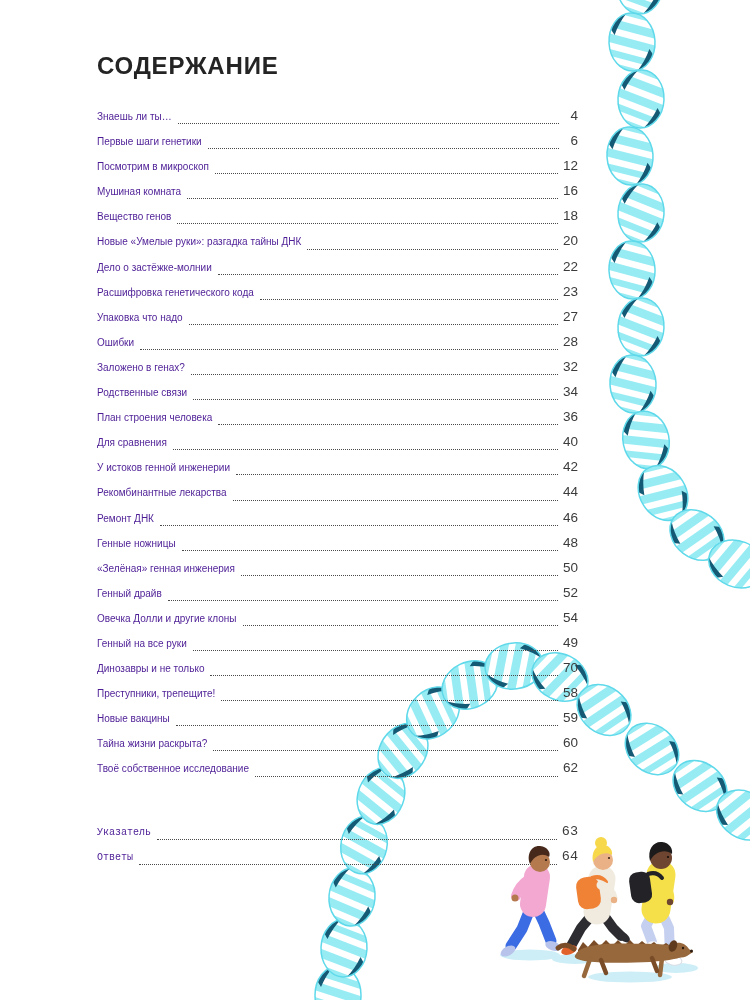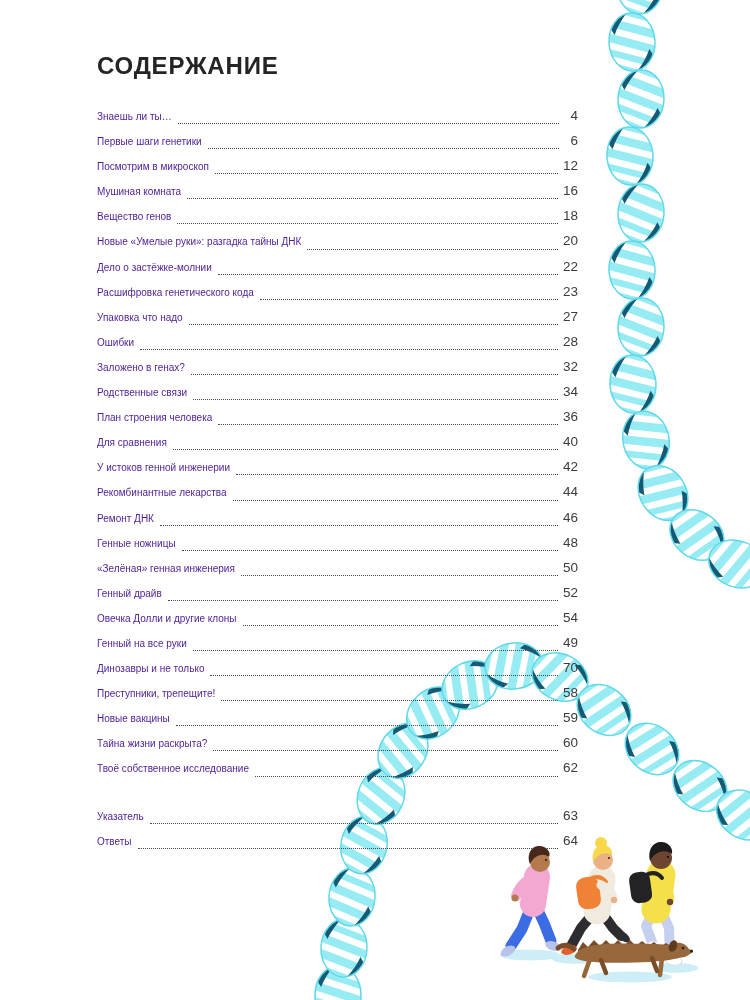--- a/index.html
+++ b/index.html
@@ -8,21 +8,21 @@
     background:#ffffff;
     font-family:"Liberation Sans", sans-serif;
   }
   .dna-layer{position:absolute;left:0;top:0;width:750px;height:1000px;z-index:1;}
   .content{position:absolute;left:97px;top:52px;width:481px;z-index:2;}
   .page-title{
     margin:0;font-size:24px;font-weight:700;letter-spacing:0.8px;
     color:#242424;
   }
   .toc{margin-top:24px;}
-  .toc-footer{margin-top:22px;}
+  .toc-footer{margin-top:38px;font-family:Liberation Mono, monospace;}
   .row{display:flex;align-items:baseline;line-height:24.1px;}
   .label{
     font-size:10px;color:#4c1d95;white-space:nowrap;text-align:center;
   }
   .leader{
     flex:1 1 auto;align-self:flex-end;
     border-bottom:1.6px dotted #4a4a4a;
     margin:0 5px 5px 6px;height:0;
   }
   .num{

